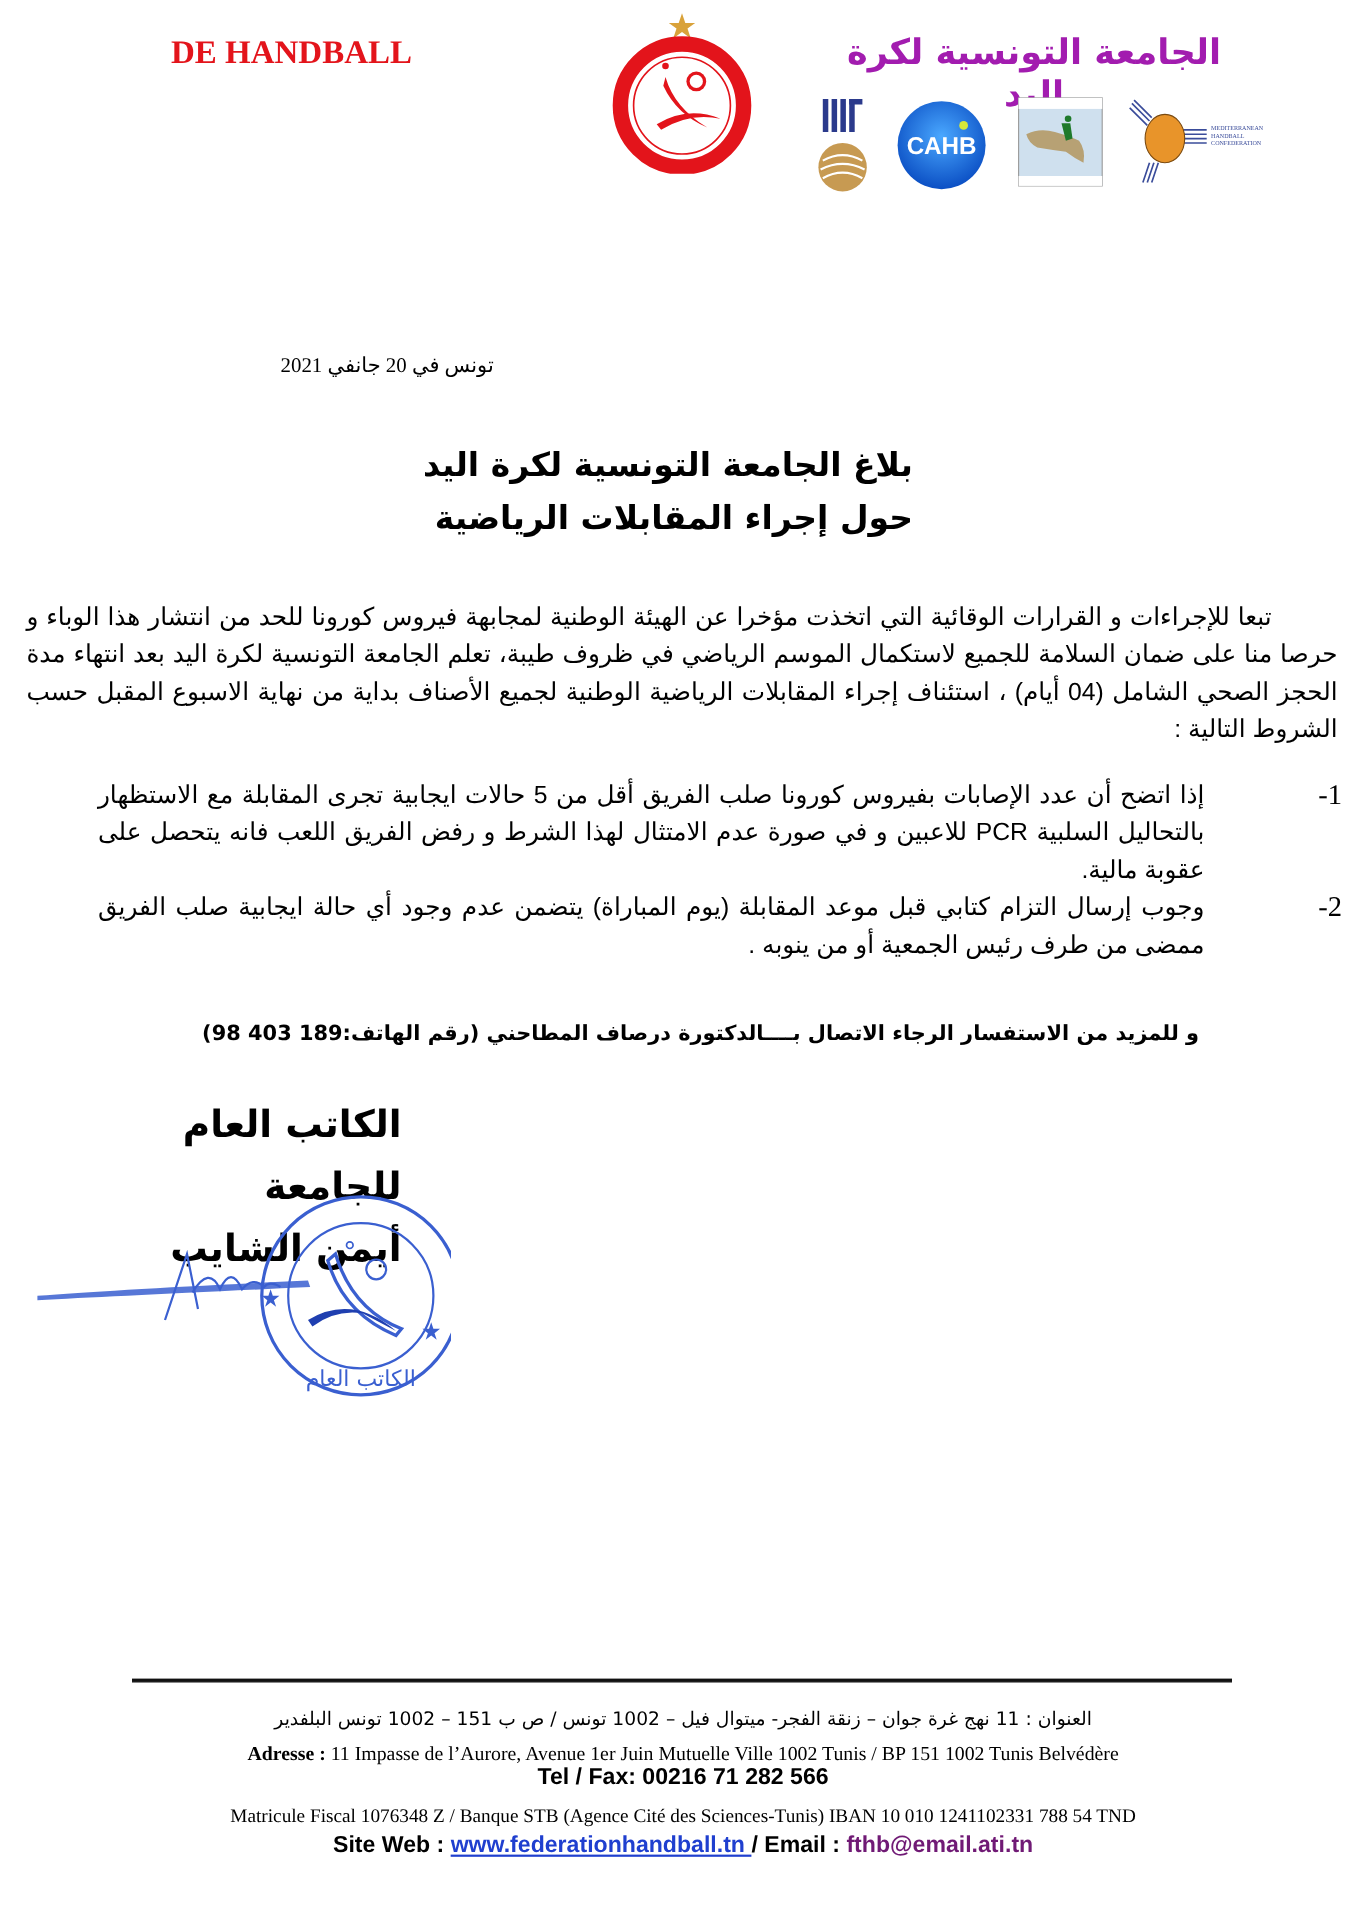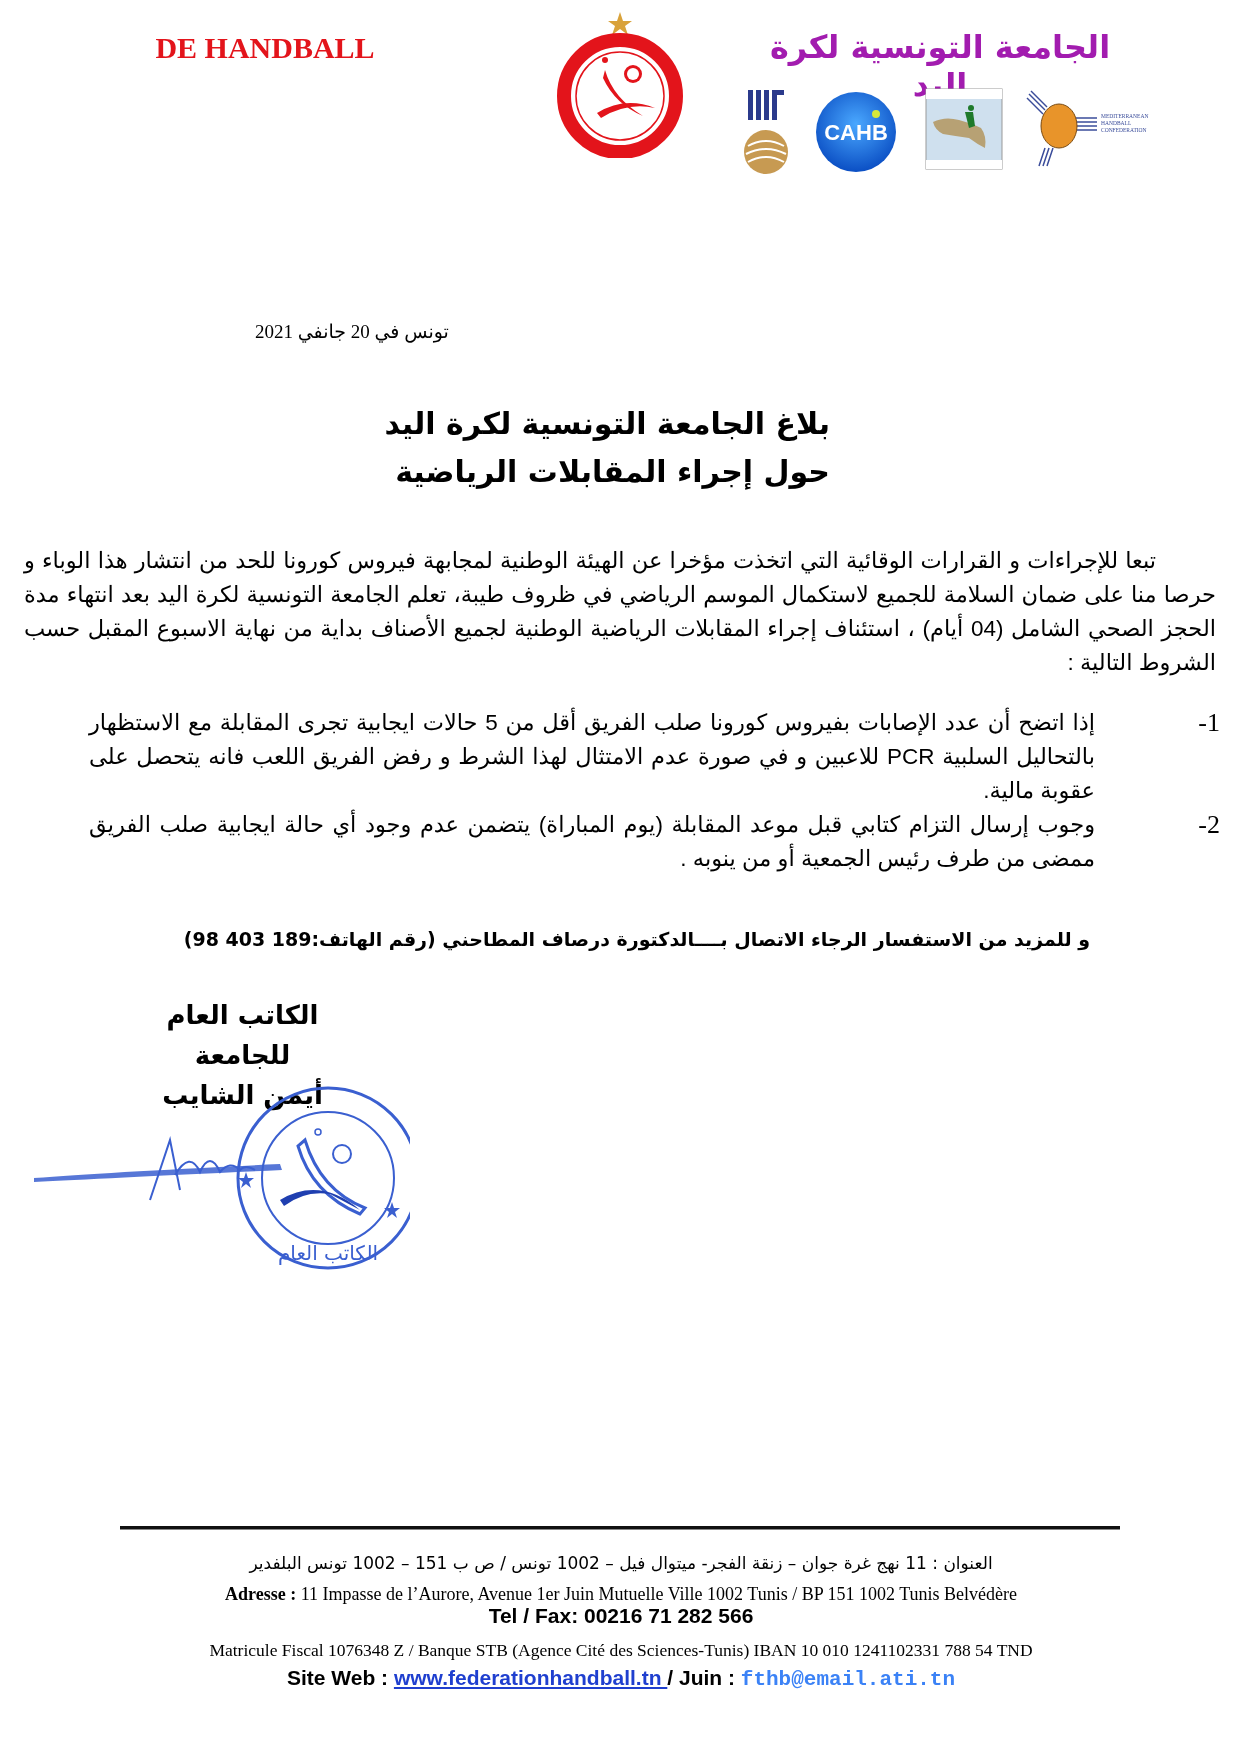--- a/index.html
+++ b/index.html
@@ -11,32 +11,32 @@
   .partner { top:88px; height:90px; }
   .date { left:255px; top:320px; width:230px; direction:rtl; text-align:left; font-size:19px; font-family:"Liberation Serif", serif; }
   .heading { left:300px; top:400px; width:530px; direction:rtl; text-align:right; font-family:"DejaVu Sans", sans-serif; font-weight:bold; font-size:30px; line-height:48px; }
   .body-para { left:20px; top:540px; width:1200px; direction:rtl; text-align:justify; text-align-last:right; font-family:"Liberation Sans", sans-serif; font-size:22.5px; line-height:34px; }
   .body-para p { margin:4px; text-indent:60px; }
   .cond-list { left:20px; top:706px; width:1200px; direction:rtl; font-family:"Liberation Sans", sans-serif; font-size:22.5px; line-height:34px; }
   .cond { display:flex; flex-direction:row; }
   .cond .num { width:90px; flex:0 0 90px; text-align:right; padding-right:0; font-family:"Liberation Serif", serif; font-size:26px; direction:ltr; }
   .cond .txt { flex:1; padding-right:35px; padding-left:0; text-align:justify; text-align-last:right; margin-left:69px; }
   .contact { left:140px; top:928px; width:950px; direction:rtl; text-align:right; font-family:"DejaVu Sans", sans-serif; font-weight:bold; font-size:19px; }
-  .sign-title { left:120px; top:995px; width:245px; direction:rtl; text-align:center; font-family:"DejaVu Sans", sans-serif; font-weight:bold; font-size:26px; line-height:40px; }
+  .sign-title { left:120px; top:995px; width:245px; direction:rtl; font-family:"DejaVu Sans", sans-serif; font-weight:bold; font-size:34px; line-height:56px; }
   .stamp { left:30px; top:1080px; width:380px; height:200px; }
   .divider { left:120px; top:1526px; width:1000px; height:3px; background:#111; border-bottom:1px solid #888; }
   .footer { left:100px; width:1042px; text-align:center; }
   .f-ar { top:1553px; direction:rtl; font-family:"DejaVu Sans", sans-serif; font-size:17px; }
   .f-fr { top:1584px; font-family:"Liberation Serif", serif; font-size:18px; }
   .f-fr b { font-weight:bold; }
   .f-tel { top:1604px; font-family:"Liberation Sans", sans-serif; font-weight:bold; font-size:21px; }
   .f-mat { top:1640px; font-family:"Liberation Serif", serif; font-size:17.5px; }
   .f-web { top:1666px; font-family:"Liberation Sans", sans-serif; font-weight:bold; font-size:21px; }
   .f-web a { color:#1f3fcf; text-decoration:underline; }
-  .f-web .email { color:#3b82f6;font-family:Liberation Mono, monospace; }
+  .f-web .email { color:#701a75; }
 </style>
 </head>
 <body>
 
 <div class="abs fr-title">
   <div>DE HANDBALL</div>
 </div>
 
 <div class="abs logo-main">
   <svg width="150" height="150" viewBox="0 0 150 150">
@@ -158,14 +158,14 @@
 
 <div class="abs divider"></div>
 
 <div class="abs footer f-ar">العنوان : 11 نهج غرة جوان – زنقة الفجر- ميتوال فيل – 1002 تونس / ص ب 151 – 1002 تونس البلفدير</div>
 <div class="abs footer f-fr">
   <b>Adresse :</b><span> 11 Impasse de l’Aurore, Avenue 1er Juin Mutuelle Ville 1002 Tunis / BP 151 1002 Tunis Belvédère</span>
 </div>
 <div class="abs footer f-tel">Tel / Fax: 00216 71 282 566</div>
 <div class="abs footer f-mat">Matricule Fiscal 1076348 Z / Banque STB (Agence Cité des Sciences-Tunis) IBAN 10 010 1241102331 788 54 TND</div>
 <div class="abs footer f-web">
-  <span>Site Web : </span><a>www.federationhandball.tn </a><span>/ Juin : </span><span class="email">fthb@email.ati.tn</span>
+  <span>Site Web : </span><a>www.federationhandball.tn </a><span>/ Email : </span><span class="email">fthb@email.ati.tn</span>
 </div>
 
 </body></html>

